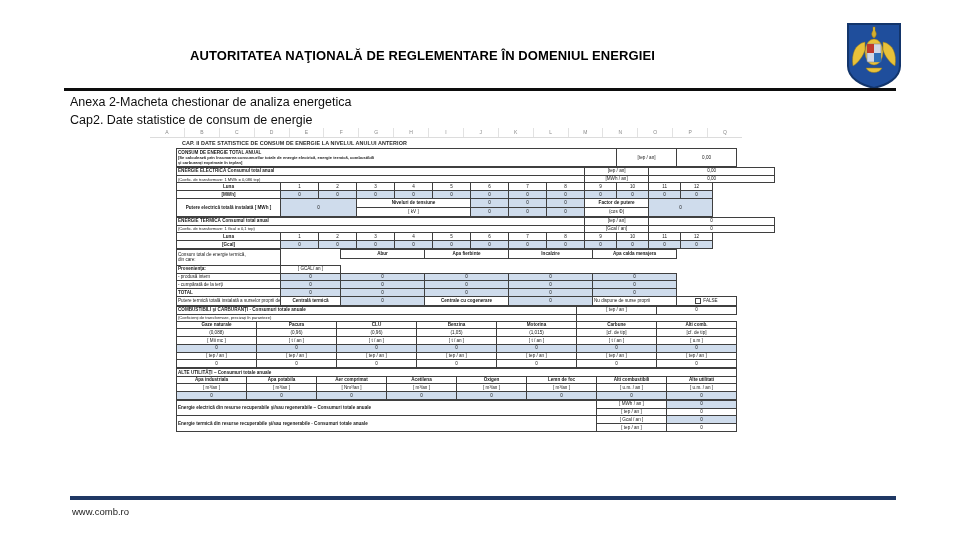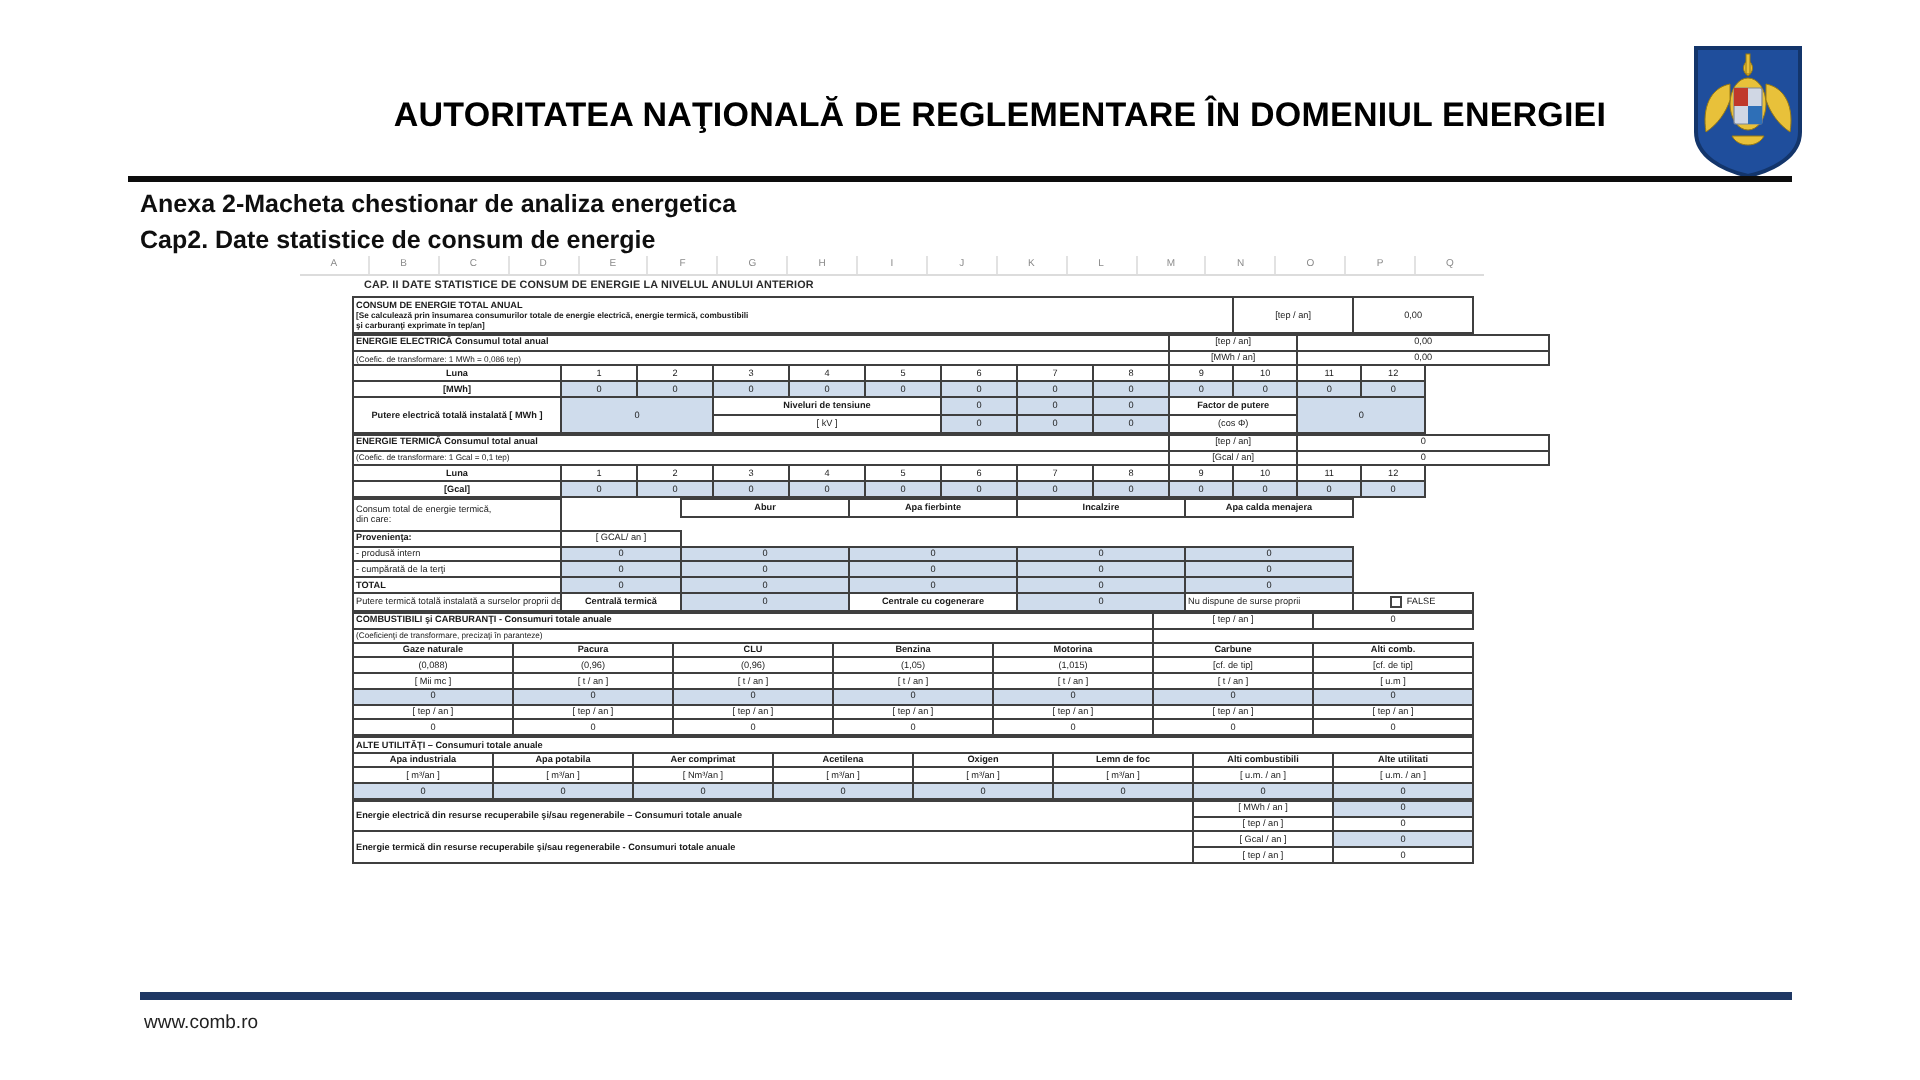--- a/index.html
+++ b/index.html
@@ -8,35 +8,35 @@
     font-family:"Liberation Sans", sans-serif;color:#000;
   }
   .slide{position:relative;width:960px;height:540px;}
 
   
   .hdr{position:absolute;left:0;top:0;width:960px;height:88px;}
   .logo-anre{position:absolute;left:55px;top:24px;width:82px;height:64px;}
   .logo-anre svg{display:block;}
   .hdr-title{
     position:absolute;left:190px;top:48px;width:620px;
-    text-align:center;font-size:17px;font-weight:bold;letter-spacing:.1px;
+    font-size:13px;font-weight:bold;letter-spacing:.1px;
     color:#000;
   }
   .coat{position:absolute;left:845px;top:22px;width:58px;height:68px;}
   .coat svg{display:block;}
 
   .rule-top{
     position:absolute;left:64px;top:88px;width:832px;height:3px;
     background:#0d0d0d;
   }
 
   
   .subtitle{
     position:absolute;left:70px;top:93px;width:700px;
-    font-size:12.5px;font-weight:bold;line-height:18px;color:#0f0f0f;
+    font-size:12.5px;font-weight:normal;line-height:18px;color:#0f0f0f;
   }
 
   
   .rule-bot{
     position:absolute;left:70px;top:496px;width:826px;height:4px;
     background:#1f3864;
   }
   .footer{
     position:absolute;left:72px;top:506px;font-size:9.5px;color:#222;
   }

